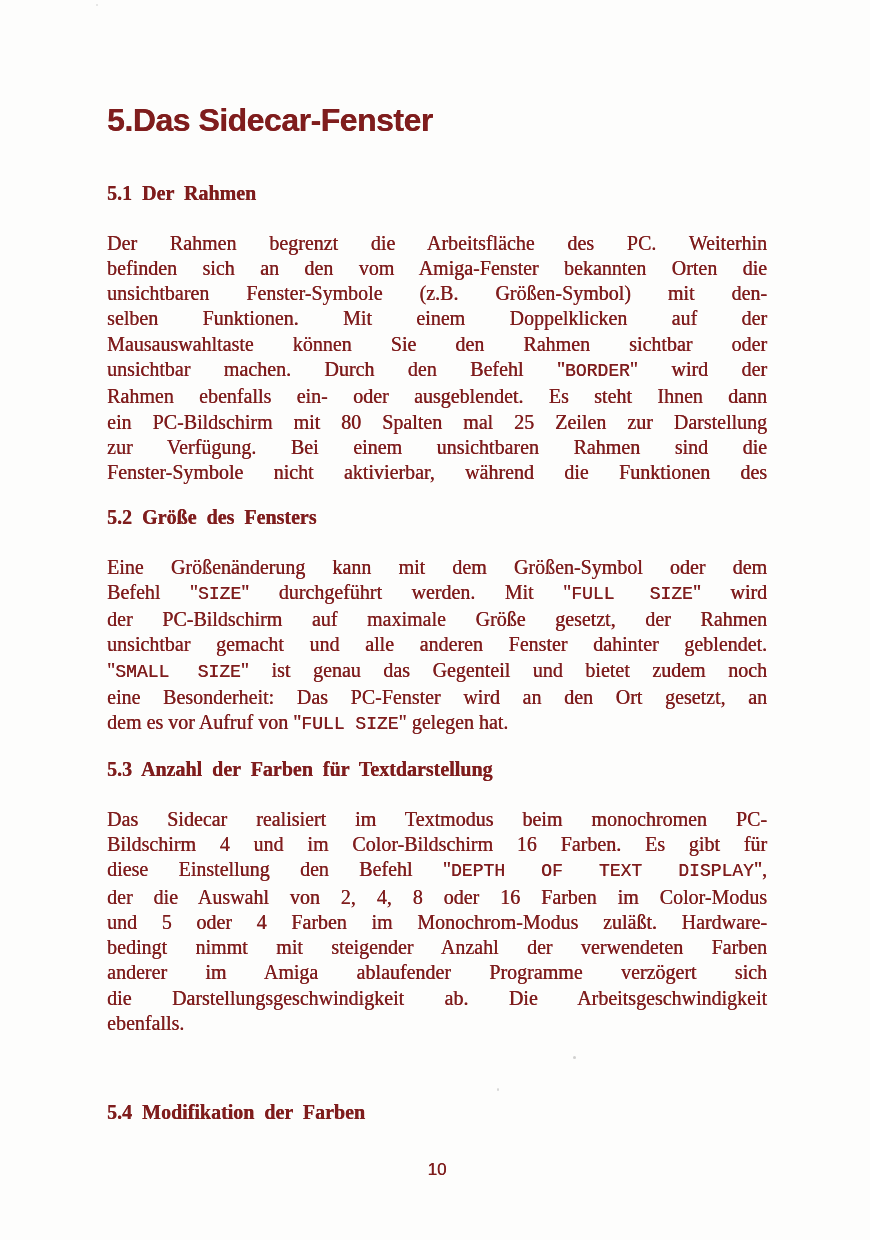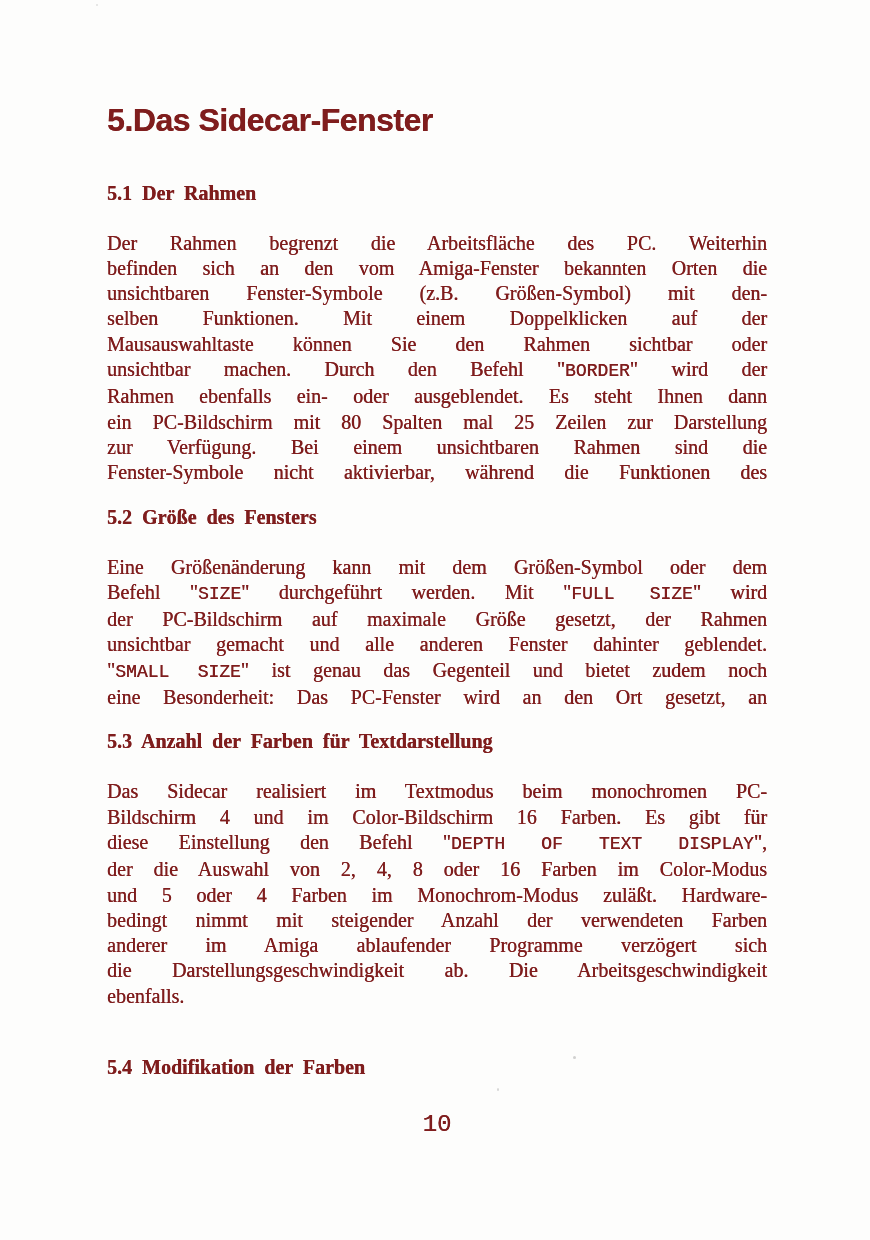--- a/index.html
+++ b/index.html
@@ -29,21 +29,21 @@
   }
   .heading {
     margin: 20px 0 0 0;
     font-family: "Liberation Serif", serif;
     font-weight: 700;
     font-size: 20px;
     line-height: 23px;
     word-spacing: 5px;
   }
   #sections .heading:first-child { margin-top: 44px; }
-  #sections .heading:last-child  { margin-top: 47px; }
+  #sections .heading:last-child  { margin-top: 65px; }
   .para {
     margin: 26px 0 0 0;
     font-size: 20px;
     line-height: 25.3px;
     color: inherit;
   }
   .line {
     text-align: justify;
     text-align-last: justify;
   }
@@ -51,22 +51,22 @@
     text-align-last: left;
   }
   .mono {
     font-family: "Liberation Mono", monospace;
     font-size: 18px;
   }
   .page-number {
     margin-top: 33px;
     width: 660px;
     text-align: center;
-    font-family: Liberation Mono, monospace;
-    font-size: 24px;
+    font-family: Liberation Sans, sans-serif;
+    font-size: 17px;
     line-height: 25px;
   }
   .speck {
     position: absolute;
     background: #9a9a9a;
     border-radius: 50%;
   }
   .speck.s1 { left: 573px; top: 1056px; width: 3px; height: 3px; opacity: .45; }
   .speck.s2 { left: 497px; top: 1088px; width: 2px; height: 3px; opacity: .4; }
   .speck.s3 { left: 96px;  top: 4px;    width: 2px; height: 2px; opacity: .3; }
@@ -97,20 +97,21 @@
           <div class="line"><span>Fenster-Symbole nicht aktivierbar, während die Funktionen des</span></div>
         </div>
         <h2 class="heading">5.2 Größe des Fensters</h2>
         <div class="para">
           <div class="line"><span>Eine Größenänderung kann mit dem Größen-Symbol oder dem</span></div>
           <div class="line"><span>Befehl "</span><span class="mono">SIZE</span><span>" durchgeführt werden.  Mit "</span><span class="mono">FULL SIZE</span><span>" wird</span></div>
           <div class="line"><span>der PC-Bildschirm auf maximale Größe gesetzt, der Rahmen</span></div>
           <div class="line"><span>unsichtbar gemacht und alle anderen Fenster dahinter geblendet.</span></div>
           <div class="line"><span>"</span><span class="mono">SMALL SIZE</span><span>" ist genau das Gegenteil und bietet zudem noch</span></div>
           <div class="line"><span>eine Besonderheit: Das PC-Fenster wird an den Ort gesetzt, an</span></div>
+          <div class="line last"><span>dem es vor Aufruf von "</span><span class="mono">FULL SIZE</span><span>" gelegen hat.</span></div>
         </div>
         <h2 class="heading">5.3 Anzahl der Farben für Textdarstellung</h2>
         <div class="para">
           <div class="line"><span>Das Sidecar realisiert im Textmodus beim monochromen PC-</span></div>
           <div class="line"><span>Bildschirm 4 und im Color-Bildschirm 16 Farben.  Es gibt für</span></div>
           <div class="line"><span>diese Einstellung den Befehl "</span><span class="mono">DEPTH OF TEXT DISPLAY</span><span>",</span></div>
           <div class="line"><span>der die Auswahl von 2, 4, 8 oder 16 Farben im Color-Modus</span></div>
           <div class="line"><span>und 5 oder 4 Farben im Monochrom-Modus zuläßt. Hardware-</span></div>
           <div class="line"><span>bedingt nimmt mit steigender Anzahl der  verwendeten Farben</span></div>
           <div class="line"><span>anderer im Amiga ablaufender Programme verzögert sich</span></div>

